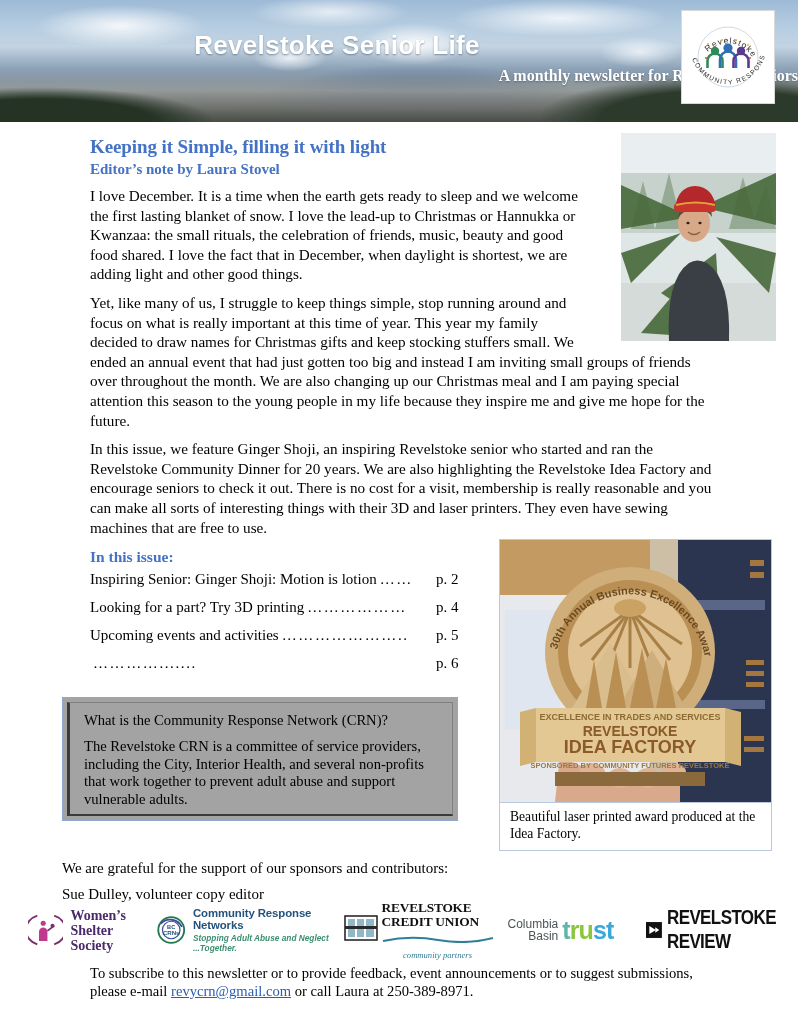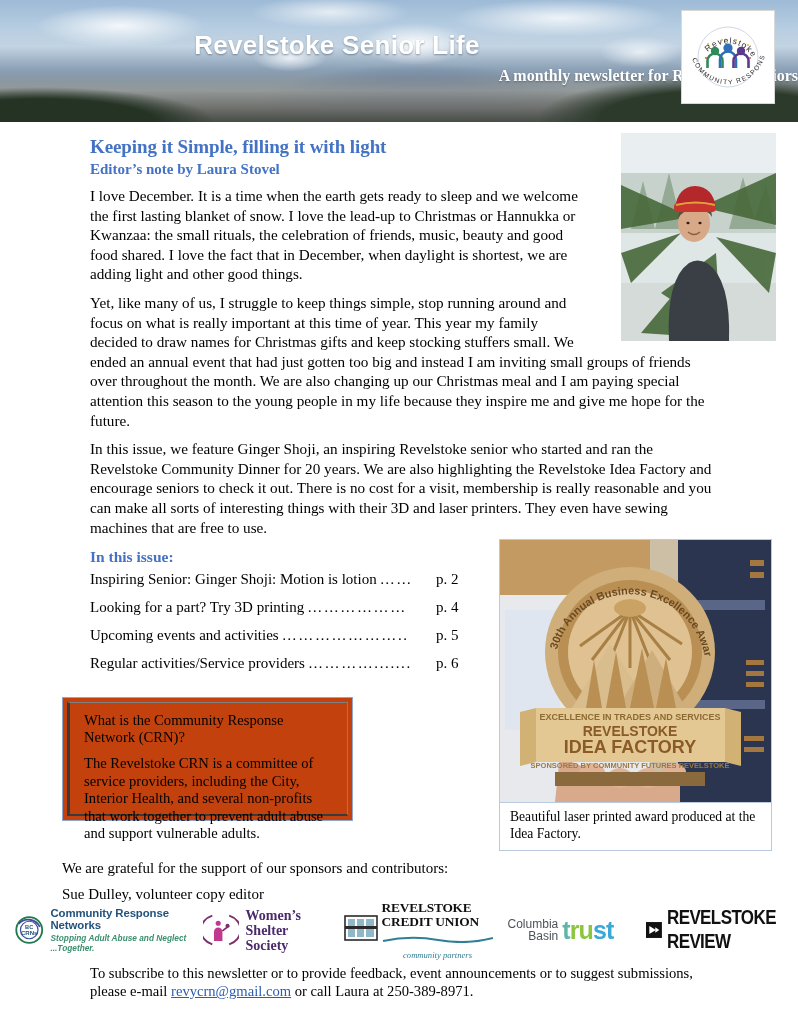--- a/index.html
+++ b/index.html
@@ -168,23 +168,23 @@
     white-space: nowrap;
     padding-left: 6px;
     min-width: 34px;
     text-align: left;
   }
 
   
   .crn-box {
     position: absolute;
     left: 62px; top: 697px;
-    width: 291px; height: 124px;
+    width: 396px; height: 124px;
     border: 1px solid #8fa7cc;
-    background: #c2410c;
+    background: #a3a3a3;
     box-sizing: border-box;
   }
   .crn-box-inner {
     position: absolute;
     left: 4px; top: 4px;
     right: 4px; bottom: 4px;
     border-left: 3px solid #3a3a3a;
     border-top: 1px solid #808080;
     border-right: 1px solid #808080;
     border-bottom: 2px solid #3a3a3a;
@@ -390,21 +390,20 @@
     <span class="toc-label">Looking for a part? Try 3D printing</span>
     <span class="toc-dots">………………</span>
     <span class="toc-page">p. 4</span>
   </div>
   <div class="toc-row">
     <span class="toc-label">Upcoming events and activities</span>
     <span class="toc-dots">…………………..</span>
     <span class="toc-page">p. 5</span>
   </div>
   <div class="toc-row">
-    <span class="toc-label">Regular activities/Service providers</span>
     <span class="toc-dots">………….......</span>
     <span class="toc-page">p. 6</span>
   </div>
 </div>
 
 <div class="crn-box">
   <div class="crn-box-inner">
     <p class="crn-q">What is the Community Response Network (CRN)?</p>
     <p class="crn-a">The Revelstoke CRN is a committee of service providers, including the City, Interior Health, and several non-profits that work together to prevent adult abuse and support vulnerable adults.</p>
   </div>
@@ -482,46 +481,46 @@
     </svg>
   </div>
   <div class="award-caption">Beautiful laser printed award produced at the Idea Factory.</div>
 </div>
 
 <div class="sponsors-intro">We are grateful for the support of our sponsors and contributors:</div>
 <div class="copy-editor">Sue Dulley, volunteer copy editor</div>
 
 <div class="logo-row">
 
-  <div class="logo-unit" style="width:214px;">
-    <svg width="40" height="40" viewBox="0 0 40 40">
-      <circle cx="20" cy="20" r="17" fill="none" stroke="#1f7a4d" stroke-width="2.4"></circle>
-      <path d="M6 12 a17 17 0 0 1 28 4" fill="none" stroke="#3f4d9c" stroke-width="2.4"></path>
-      <circle cx="20" cy="20" r="11.5" fill="none" stroke="#3f4d9c" stroke-width="1.6"></circle>
-      <text x="20" y="18.5" text-anchor="middle" font-family="Liberation Sans, sans-serif" font-size="7.5" font-weight="bold" fill="#23527c">BC</text>
-      <text x="20" y="27" text-anchor="middle" font-family="Liberation Sans, sans-serif" font-size="8" font-weight="bold" fill="#23527c">CRNs</text>
-    </svg>
-    <div class="bccrn-text">
-      <div class="bccrn-main">Community Response Networks</div>
-      <div class="bccrn-tag">Stopping Adult Abuse and Neglect ...Together.</div>
-    </div>
-  </div>
-
   <div class="logo-unit" style="width:157px; margin-left:14px;">
     <svg width="42" height="42" viewBox="0 0 42 42">
       <path d="M11 4 a20 18 0 0 0 0 34" fill="none" stroke="#7b2f6b" stroke-width="2.3"></path>
       <path d="M31 4 a20 18 0 0 1 0 34" fill="none" stroke="#7b2f6b" stroke-width="2.3"></path>
       <circle cx="18" cy="13" r="3" fill="#c0398f"></circle>
       <path d="M13 34 v-11 a5 5 0 0 1 10 0 v11" fill="#c0398f"></path>
       <path d="M23 22 l8 -6" stroke="#7b2f6b" stroke-width="2" fill="none"></path>
       <circle cx="29" cy="16" r="2.4" fill="#7b2f6b"></circle>
     </svg>
     <div class="wss-text">
       <div>Women’s Shelter</div>
       <div>Society</div>
+    </div>
+  </div>
+
+  <div class="logo-unit" style="width:214px;">
+    <svg width="40" height="40" viewBox="0 0 40 40">
+      <circle cx="20" cy="20" r="17" fill="none" stroke="#1f7a4d" stroke-width="2.4"></circle>
+      <path d="M6 12 a17 17 0 0 1 28 4" fill="none" stroke="#3f4d9c" stroke-width="2.4"></path>
+      <circle cx="20" cy="20" r="11.5" fill="none" stroke="#3f4d9c" stroke-width="1.6"></circle>
+      <text x="20" y="18.5" text-anchor="middle" font-family="Liberation Sans, sans-serif" font-size="7.5" font-weight="bold" fill="#23527c">BC</text>
+      <text x="20" y="27" text-anchor="middle" font-family="Liberation Sans, sans-serif" font-size="8" font-weight="bold" fill="#23527c">CRNs</text>
+    </svg>
+    <div class="bccrn-text">
+      <div class="bccrn-main">Community Response Networks</div>
+      <div class="bccrn-tag">Stopping Adult Abuse and Neglect ...Together.</div>
     </div>
   </div>
 
   <div class="logo-unit" style="width:150px; margin-left:12px;">
     <svg width="34" height="34" viewBox="0 0 34 34">
       <rect x="1" y="3" width="32" height="24" fill="none" stroke="#2a2a2a" stroke-width="1.6"></rect>
       <rect x="4" y="6" width="7" height="18" fill="#8fb8c9"></rect>
       <rect x="13" y="6" width="7" height="18" fill="#8fb8c9"></rect>
       <rect x="22" y="6" width="8" height="18" fill="#8fb8c9"></rect>
       <rect x="1" y="13" width="32" height="3" fill="#2a2a2a"></rect>

